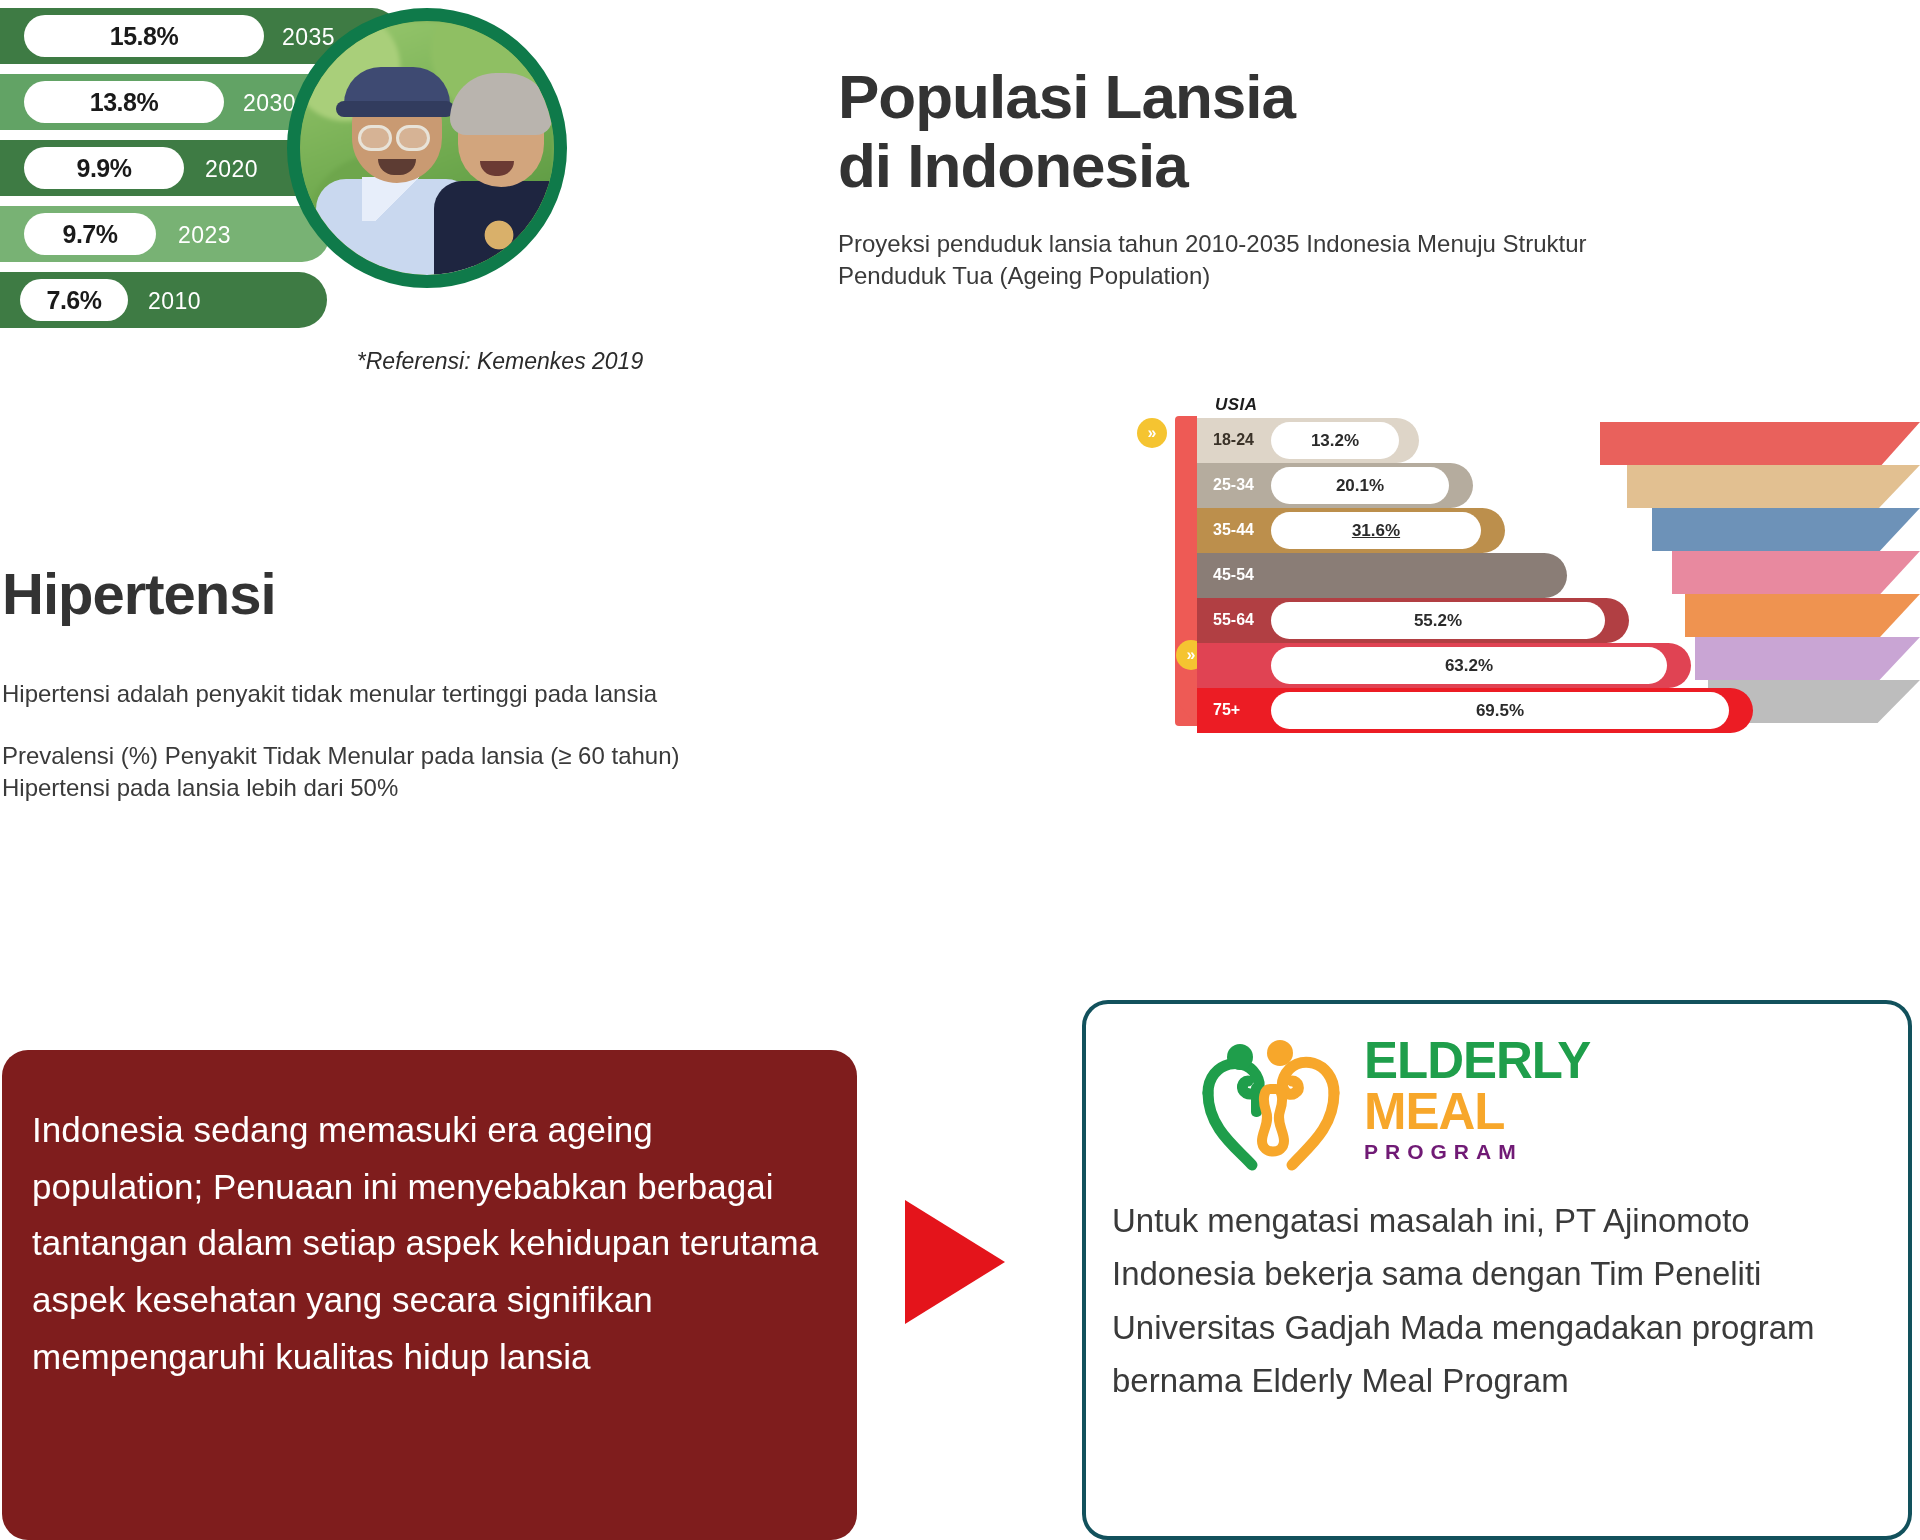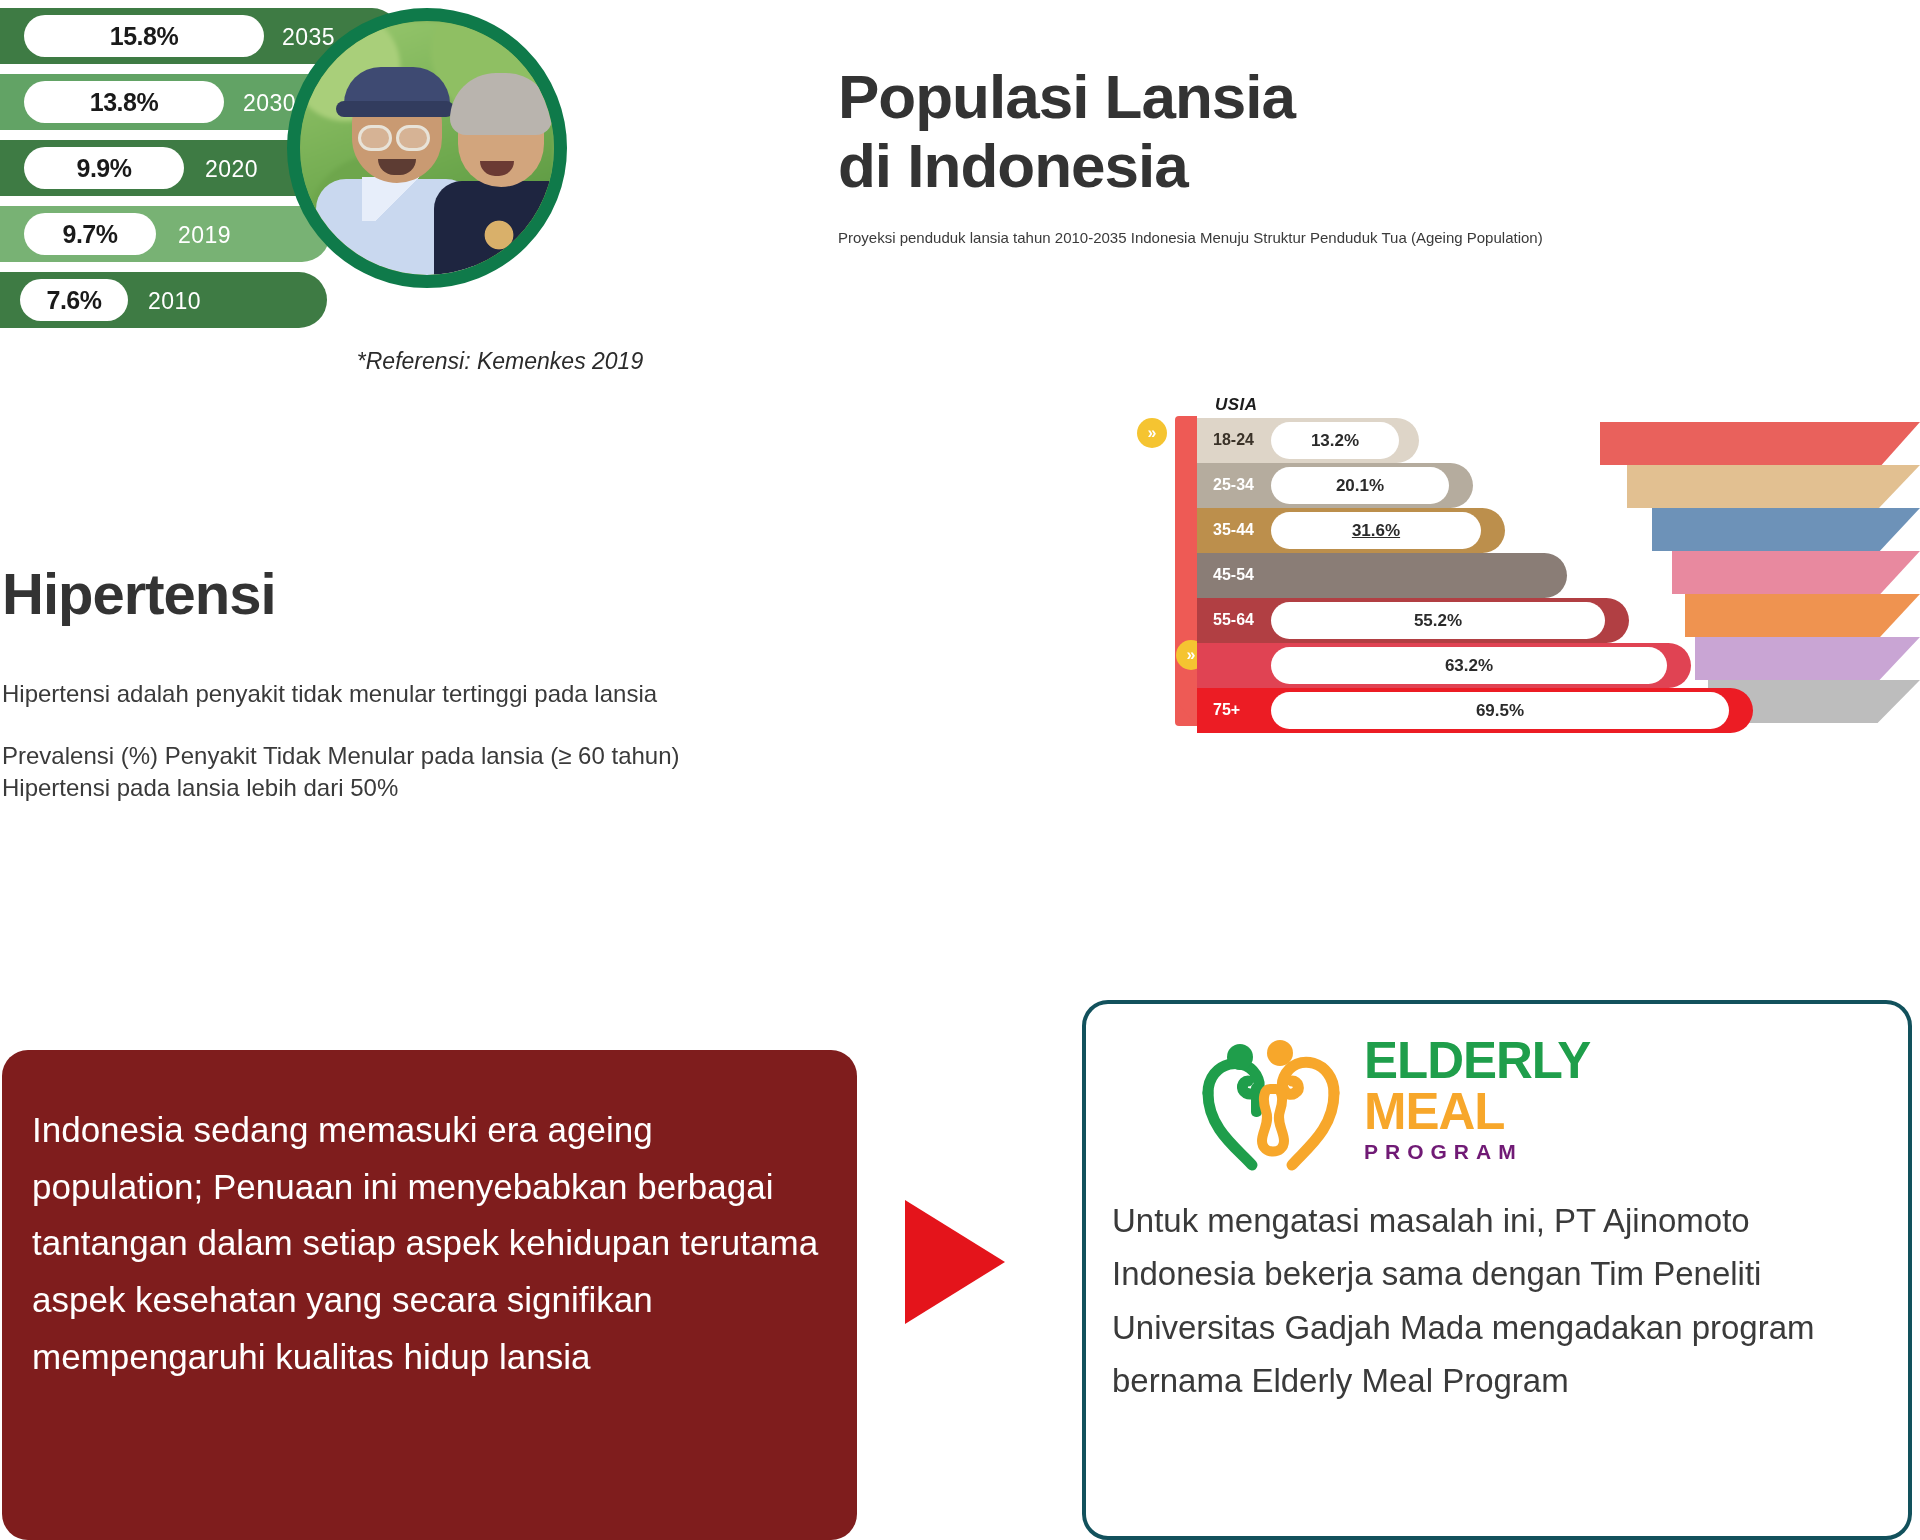--- a/index.html
+++ b/index.html
@@ -53,21 +53,21 @@
       radial-gradient(circle at 70% 42%, #c9a05c 0 14%, transparent 15%),
       radial-gradient(circle at 38% 70%, #e0bd7c 0 13%, transparent 14%),
       radial-gradient(circle at 72% 88%, #cfa866 0 11%, transparent 12%);}
 
   .ref-kemenkes{position:absolute;left:290px;top:348px;width:420px;text-align:center;
     font-style:italic;font-size:23px;color:#2b2b2b;}
 
   
   .title{position:absolute;left:838px;top:62px;font-size:62px;line-height:1.12;
     font-weight:bold;color:#333333;letter-spacing:-1px;}
-  .subtitle{position:absolute;left:838px;top:228px;width:760px;font-size:15px;
+  .subtitle{position:absolute;left:838px;top:228px;width:760px;font-size:24px;
     line-height:1.33;color:#3a3a3a;}
 
   .hiper-title{position:absolute;left:2px;top:560px;font-size:58px;font-weight:bold;
     color:#333333;letter-spacing:-1px;}
   .hiper-p1{position:absolute;left:2px;top:680px;font-size:24px;color:#3a3a3a;}
   .hiper-p2{position:absolute;left:2px;top:740px;width:720px;font-size:24px;
     line-height:1.35;color:#3a3a3a;}
 
   
   .dz-chart{position:absolute;left:845px;top:400px;width:1075px;height:340px;}
@@ -133,21 +133,21 @@
       <div class="proj-year" style="left:243px;">2030</div>
     </div>
 
     <div class="proj-row" style="top:132px;width:348px;background:#3e7b44;">
       <div class="proj-pill" style="width:160px;">9.9%</div>
       <div class="proj-year" style="left:205px;">2020</div>
     </div>
 
     <div class="proj-row" style="top:198px;width:330px;background:#78b274;">
       <div class="proj-pill" style="width:132px;">9.7%</div>
-      <div class="proj-year" style="left:178px;">2019</div>
+      <div class="proj-year" style="left:178px;">2023</div>
     </div>
 
     <div class="proj-row" style="top:264px;width:312px;background:#3e7b44;padding-left:15px;">
       <div class="proj-pill" style="left:20px;width:108px;">7.6%</div>
       <div class="proj-year" style="left:148px;">2010</div>
     </div>
   </div>
 
   <div class="photo-circle">
     <div class="photo-inner">

